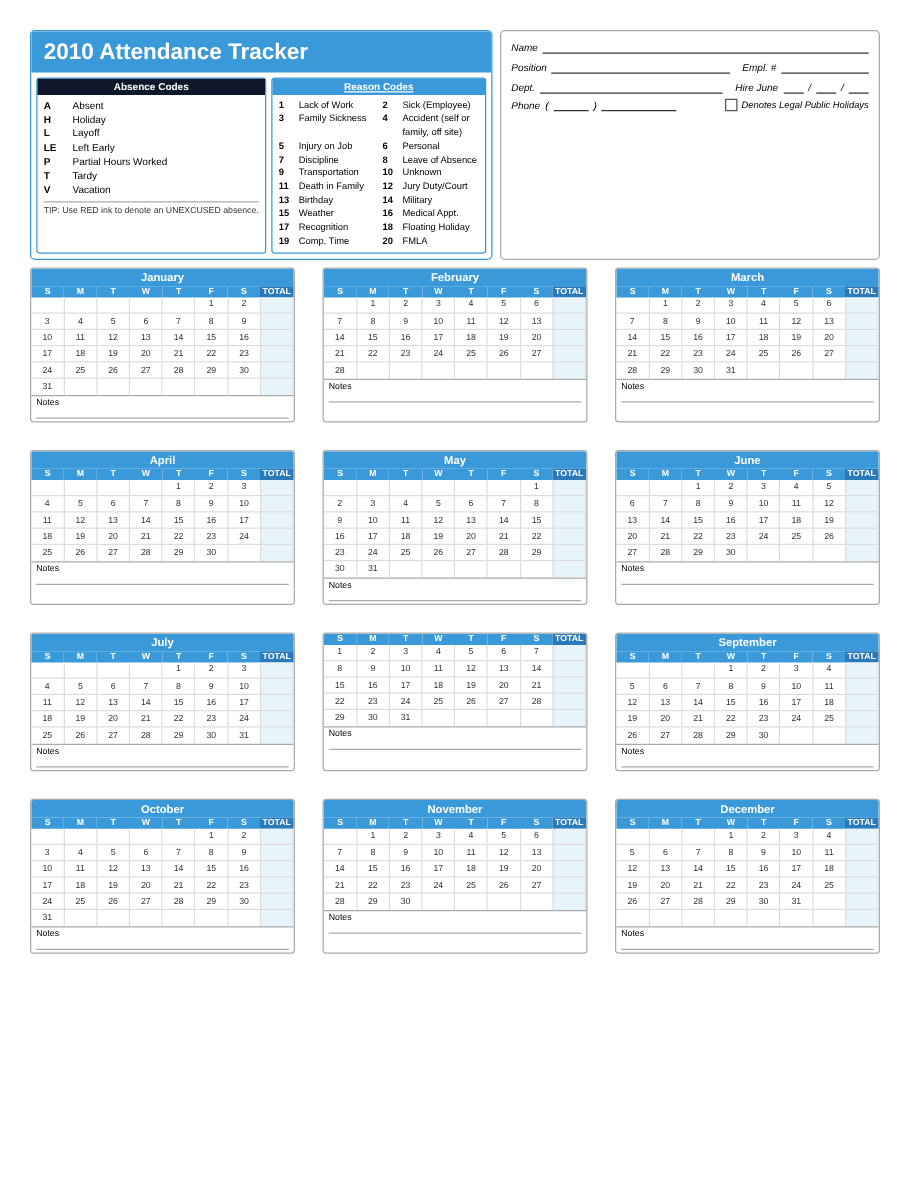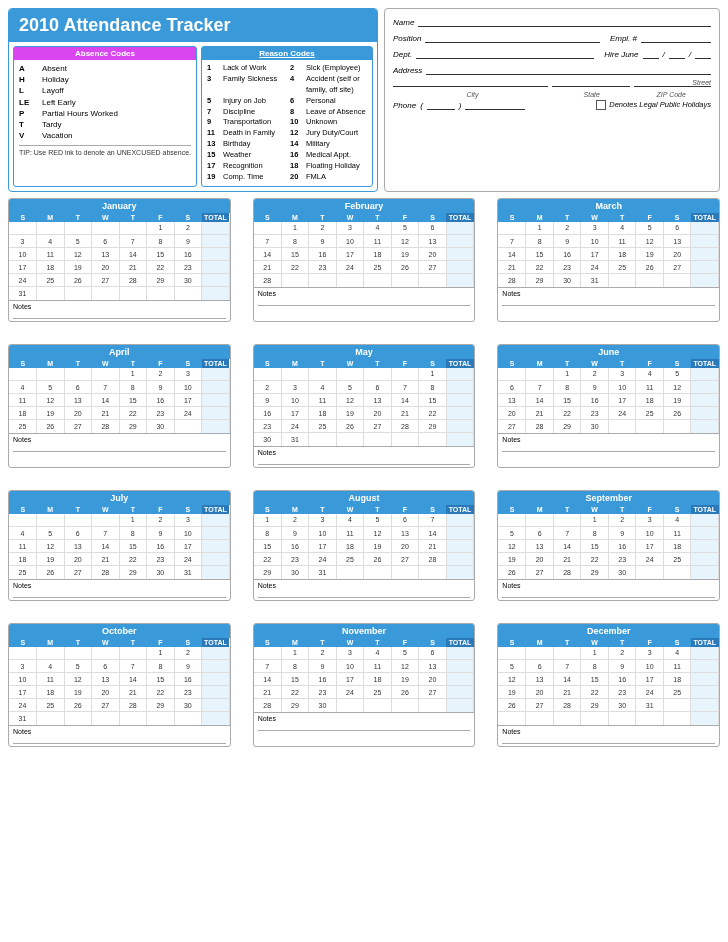--- a/index.html
+++ b/index.html
@@ -1,30 +1,30 @@
 <!DOCTYPE html>
 <html><head>
   <meta charset="utf-8">
   <style>
     * { box-sizing: border-box; margin: 0; padding: 0; }
     body { font-family: Arial, sans-serif; font-size: 9px; background: #fff; width: 728px; min-height: 942px; }
     
-    .page { width: 728px; padding: 8px; background: #fff; }
+    .page { width: 728px; padding: 24px; background: #fff; }
     
     
     .header { display: flex; gap: 6px; margin-bottom: 6px; }
     .header-left { width: 370px; border: 1.5px solid #3a9ad9; border-radius: 4px; overflow: hidden; }
     .header-right { flex: 1; border: 1.5px solid #aaa; border-radius: 4px; padding: 6px 8px; font-style: italic; }
     
     .title-bar { background: #3a9ad9; color: white; font-size: 18px; font-weight: bold; padding: 6px 10px; }
     
     .codes-section { display: flex; padding: 4px; gap: 4px; }
     
     .absence-codes { border: 1.5px solid #3a9ad9; border-radius: 3px; padding: 3px 5px; min-width: 105px; }
-    .absence-codes-title { background: #d946ef; color: white; font-weight: bold; font-size: 8px; text-align: center; margin: -3px -5px 3px -5px; padding: 2px; }
+    .absence-codes-title { background: #0f172a; color: white; font-weight: bold; font-size: 8px; text-align: center; margin: -3px -5px 3px -5px; padding: 2px; }
     .absence-row { display: flex; gap: 3px; font-size: 8px; line-height: 1.4; }
     .absence-code { font-weight: bold; min-width: 20px; }
     .tip-box { margin-top: 4px; font-size: 7px; color: #333; border-top: 1px solid #aaa; padding-top: 3px; }
     
     .reason-codes { border: 1.5px solid #3a9ad9; border-radius: 3px; padding: 3px 5px; flex: 1; }
     .reason-codes-title { background: #3a9ad9; color: white; font-weight: bold; font-size: 8px; text-align: center; margin: -3px -5px 3px -5px; padding: 2px; text-decoration: underline; }
     .reason-grid { display: grid; grid-template-columns: 1fr 1fr; gap: 0 6px; }
     .reason-row { display: flex; gap: 2px; font-size: 7.5px; line-height: 1.45; }
     .reason-num { font-weight: bold; min-width: 14px; }
     
@@ -205,37 +205,20 @@
       <div class="form-line">
         <span class="form-label">Dept.</span>
         <div style="flex:1; border-bottom:1px solid #333; min-height:12px;"></div>
         <span class="form-label" style="margin-left:6px;">Hire June</span>
         <div style="width:16px; border-bottom:1px solid #333; min-height:12px;"></div>
         <span>/</span>
         <div style="width:16px; border-bottom:1px solid #333; min-height:12px;"></div>
         <span>/</span>
         <div style="width:16px; border-bottom:1px solid #333; min-height:12px;"></div>
       </div>
-      <div style="margin-bottom:2px;">
-        <div class="form-line">
-          <span class="form-label">Address</span>
-          <div style="flex:1; border-bottom:1px solid #333; min-height:12px;"></div>
-        </div>
-        <div style="text-align:right; font-size:7px; color:#555; margin-right:0;">Street</div>
-        <div class="address-row">
-          <div style="flex:2; border-bottom:1px solid #333;"></div>
-          <div style="flex:1; border-bottom:1px solid #333;"></div>
-          <div style="flex:1; border-bottom:1px solid #333;"></div>
-        </div>
-        <div style="display:flex; font-size:7px; color:#555; gap:0;">
-          <span style="flex:2; text-align:center;">City</span>
-          <span style="flex:1; text-align:center;">State</span>
-          <span style="flex:1; text-align:center;">ZIP Code</span>
-        </div>
-      </div>
       <div class="phone-row">
         <span class="form-label">Phone</span>
         <span style="font-size:8px;">(</span>
         <div style="width:28px; border-bottom:1px solid #333;"></div>
         <span style="font-size:8px;">)</span>
         <div style="width:60px; border-bottom:1px solid #333;"></div>
         <div class="holiday-check">
           <div class="checkbox"></div>
           <span>Denotes Legal Public Holidays</span>
         </div>
@@ -748,21 +731,20 @@
               <td class="day-num">29</td>
               <td class="day-num">30</td>
               <td class="day-num">31</td>
               <td class="total-col"></td>
             </tr>
           </tbody>
         </table>
         <div class="cal-notes"><span>Notes</span><div class="notes-line"></div></div>
       </div>
       <div class="cal-block">
-        <div class="cal-title">August</div>
         <table class="cal-table">
           <thead>
             <tr>
               <th>S</th>
               <th>M</th>
               <th>T</th>
               <th>W</th>
               <th>T</th>
               <th>F</th>
               <th>S</th>

